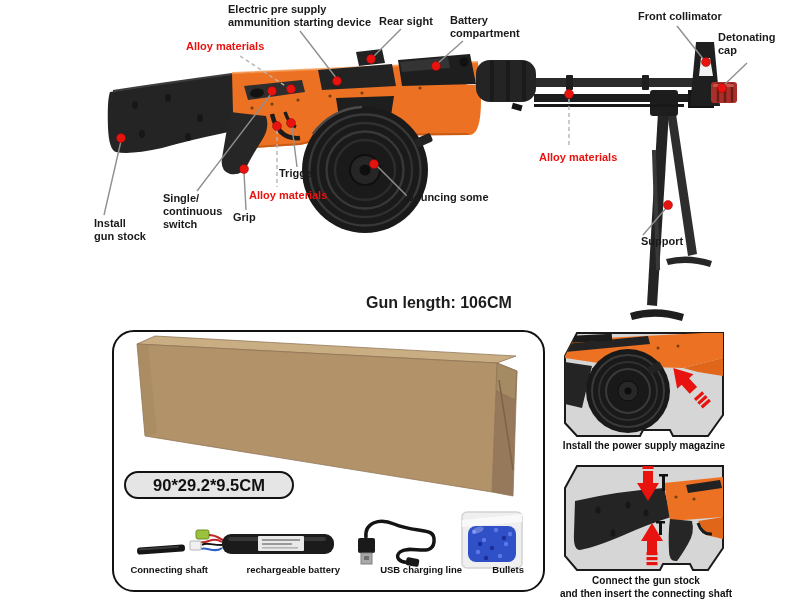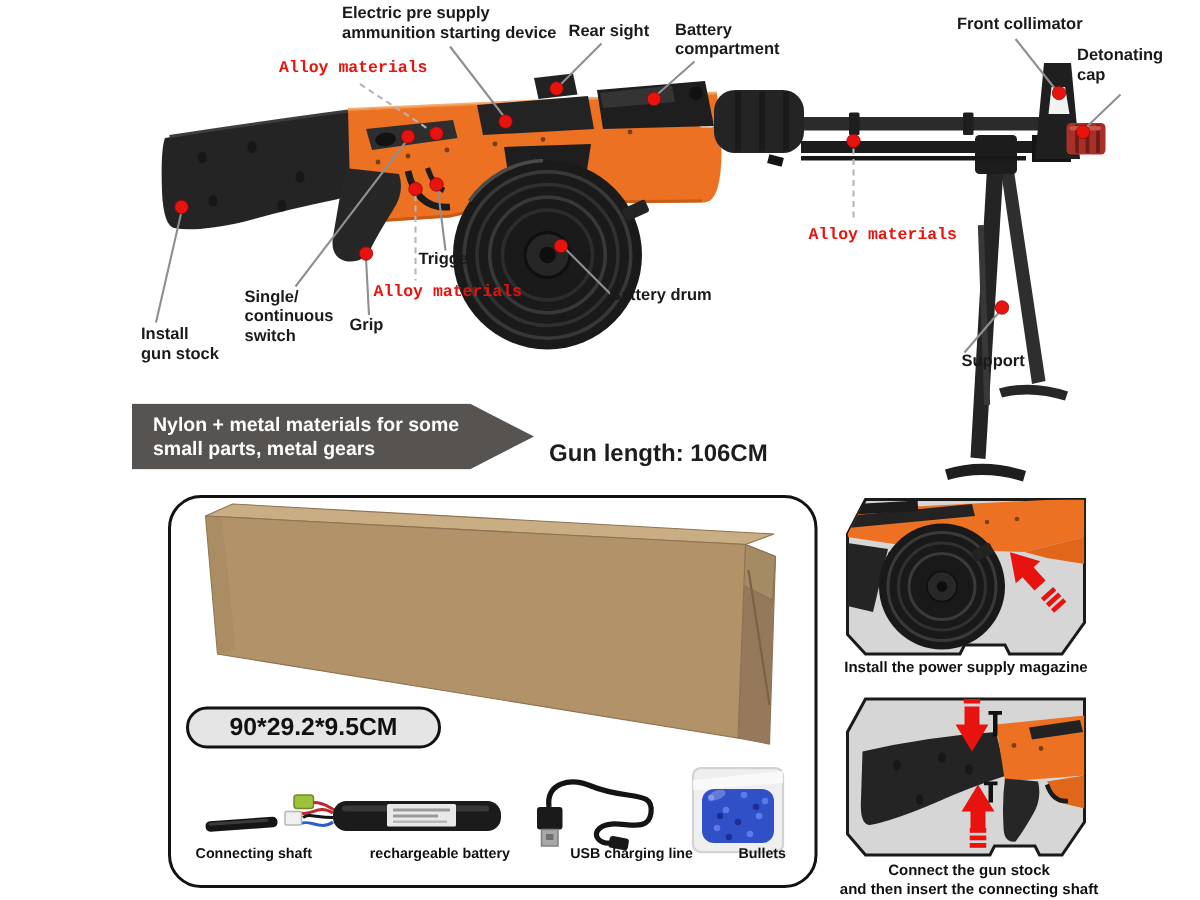--- a/index.html
+++ b/index.html
@@ -2,21 +2,21 @@
 <html><head>
 <meta charset="utf-8">
 <style>
   html,body{margin:0;padding:0;background:#fff;}
   #stage{position:relative;width:800px;height:600px;background:#fff;overflow:hidden;
          font-family:"Liberation Sans","DejaVu Sans",sans-serif;}
   svg{display:block;}
   .abs{position:absolute;}
   .lbl{position:absolute;font-size:11px;font-weight:bold;color:#1a1a1a;line-height:1.18;
        white-space:pre-line;z-index:5;}
-  .lbl.red{color:#E8120E;font-family:Liberation Mono, monospace;}
+  .lbl.red{color:#E8120E;}
   .banner{position:absolute;left:88px;top:269px;width:268px;height:44px;background:#575351;
           clip-path:polygon(0 0,84% 0,100% 50%,84% 100%,0 100%);display:flex;align-items:center;
           z-index:4;}
   .banner span{display:block;padding-left:14px;color:#ffffff;font-size:13px;font-weight:bold;
           line-height:1.22;white-space:pre-line;}
   .gunlen{position:absolute;left:366px;top:294px;font-size:16px;font-weight:bold;color:#1d1d1d;z-index:4;}
   .pkgbox{position:absolute;left:112px;top:330px;width:429px;height:258px;border:2px solid #121212;
           border-radius:22px;background:#fff;z-index:2;}
   .pill{position:absolute;left:124px;top:471px;width:166px;height:24px;border:2.5px solid #121212;
         border-radius:15px;background:#e5e5e5;display:flex;align-items:center;justify-content:center;
@@ -175,28 +175,24 @@
   <div class="lbl" style="left:718px;top:31px;">Detonating
 cap</div>
   <div class="lbl" style="left:94px;top:217px;">Install
 gun stock</div>
   <div class="lbl" style="left:163px;top:192px;">Single/
 continuous
 switch</div>
   <div class="lbl" style="left:233px;top:211px;">Grip</div>
   <div class="lbl" style="left:279px;top:167px;">Trigger</div>
   <div class="lbl red" style="left:249px;top:189px;">Alloy materials</div>
-  <div class="lbl" style="left:406px;top:191px;">Battery drum</div>
+  <div class="lbl" style="left:406px;top:191px;">Bouncing some</div>
   <div class="lbl red" style="left:539px;top:151px;">Alloy materials</div>
   <div class="lbl" style="left:641px;top:235px;">Support</div>
 
-  <div class="banner">
-    <span>Nylon + metal materials for some
-small parts, metal gears</span>
-  </div>
   <div class="gunlen">Gun length: 106CM</div>
 
   <div class="pkgbox"></div>
   <svg class="abs" style="left:112px;top:330px;z-index:3;" width="433" height="262" viewBox="0 0 433 262">
 
     <g stroke="#8D7354" stroke-width="0.75">
       <polygon points="25,14 43,6 404,26 385,33" fill="#C9AD83"></polygon>
       <polygon points="385,33 405,41 401,166 380,162" fill="#96795A"></polygon>
       <polygon points="385,33 405,41 403,70 383,60" fill="#A58B63"></polygon>
       <line x1="387" y1="50" x2="401" y2="140" stroke="#7C6345" stroke-width="1.5"></line>

